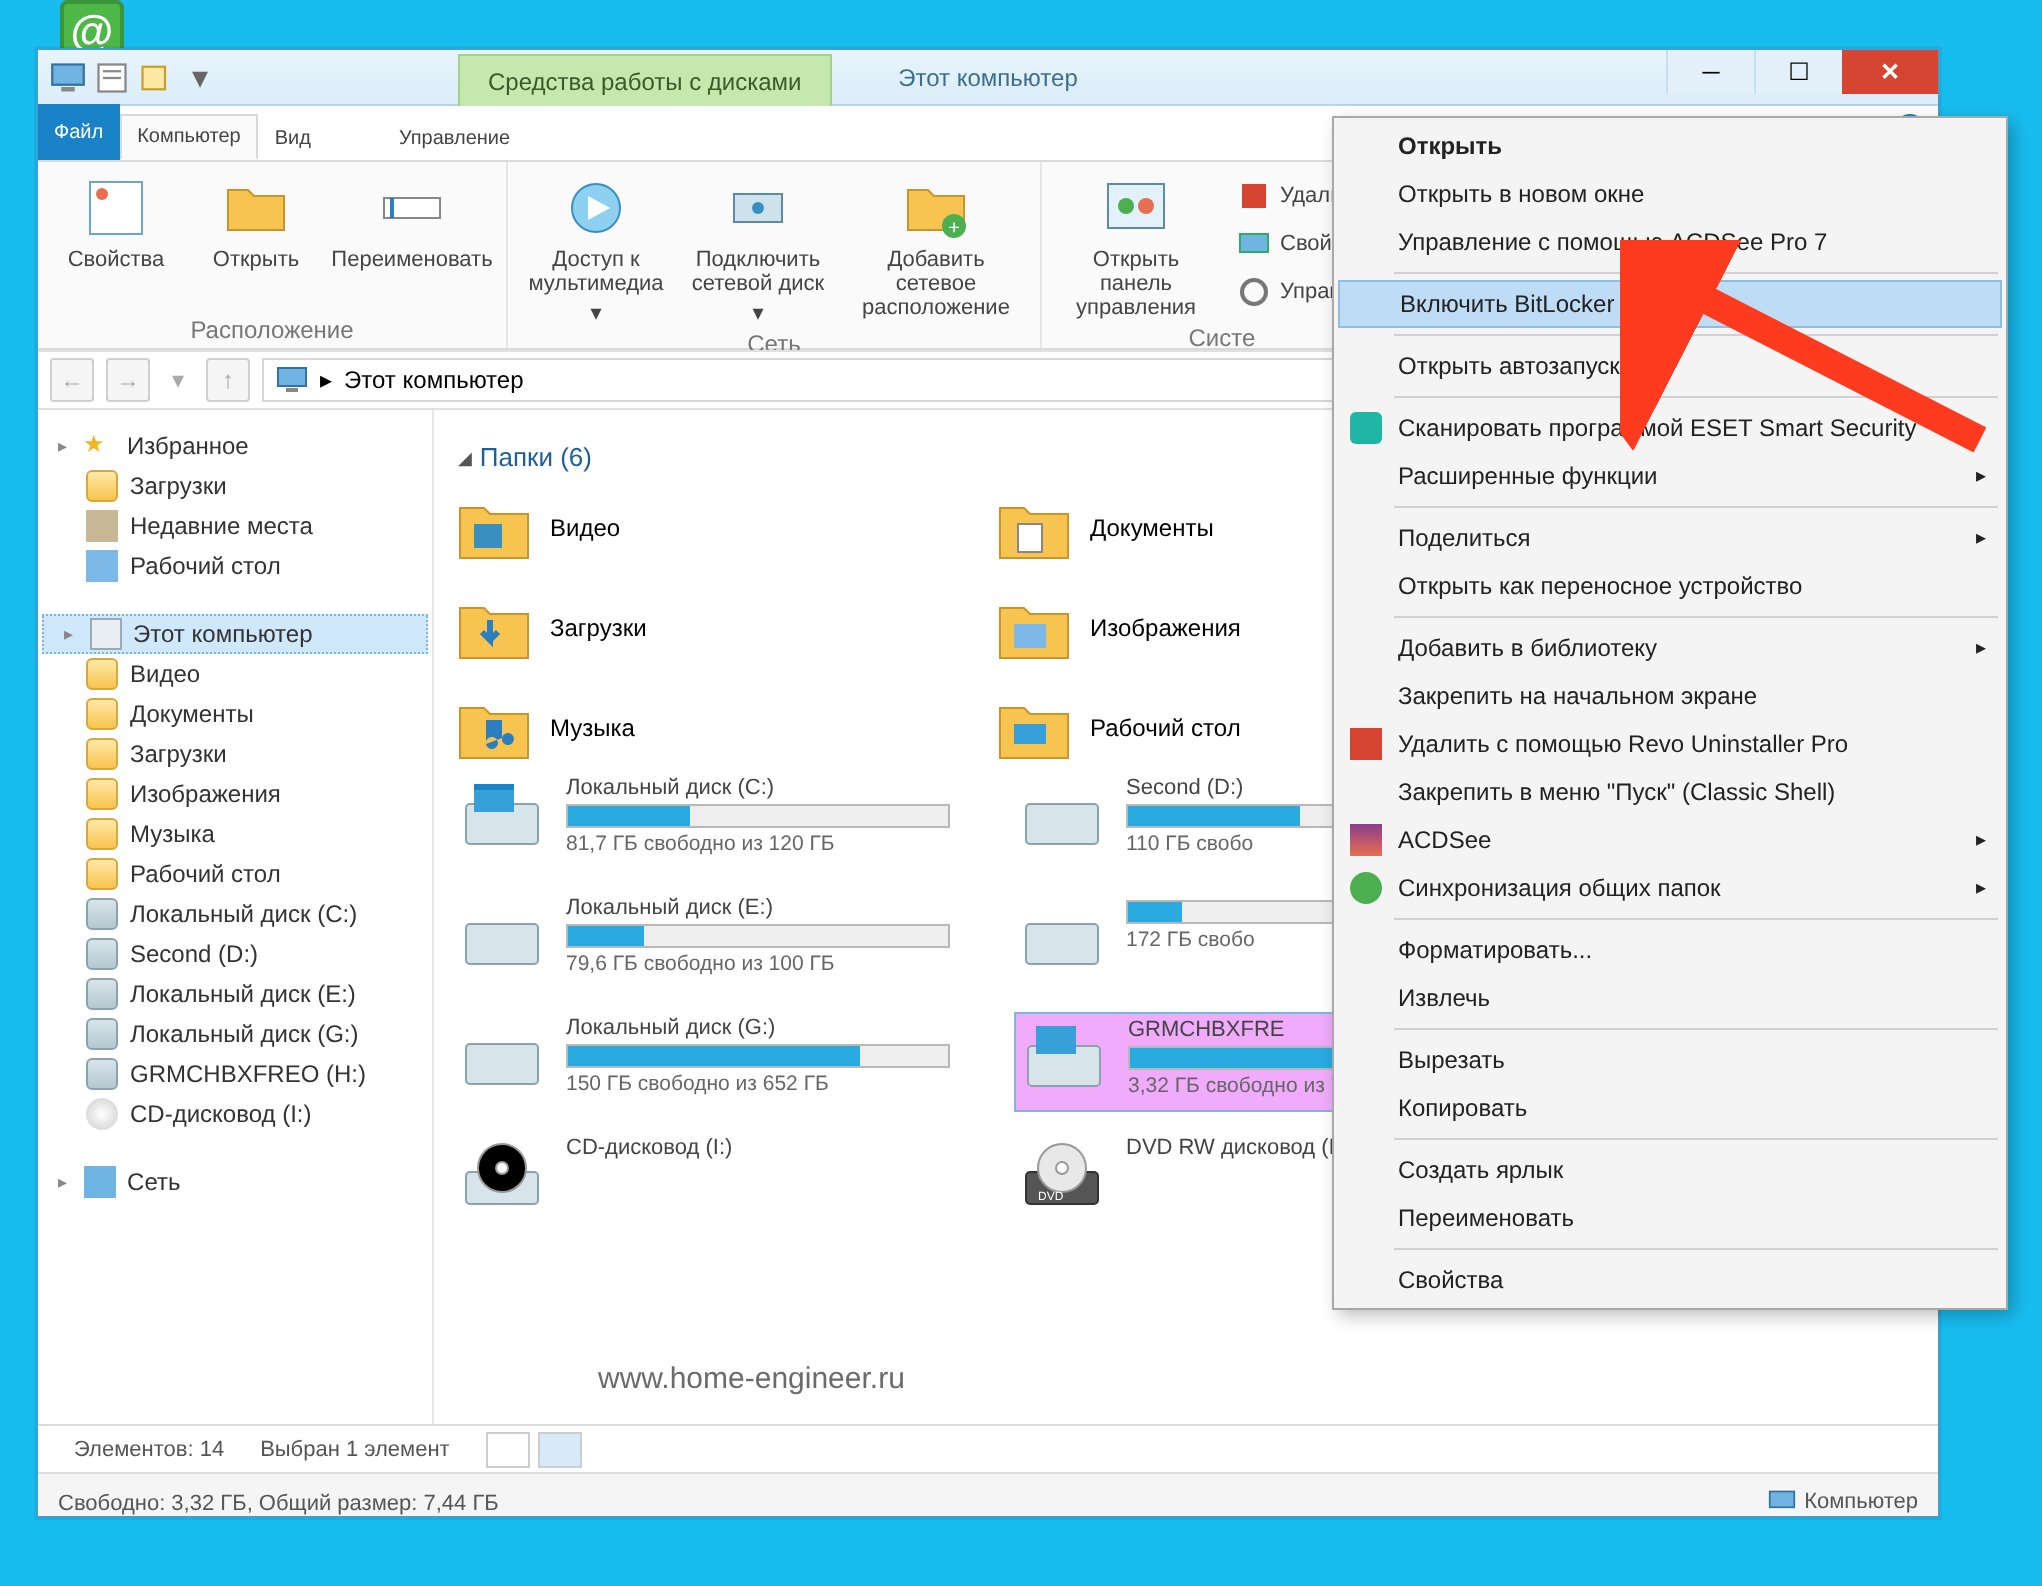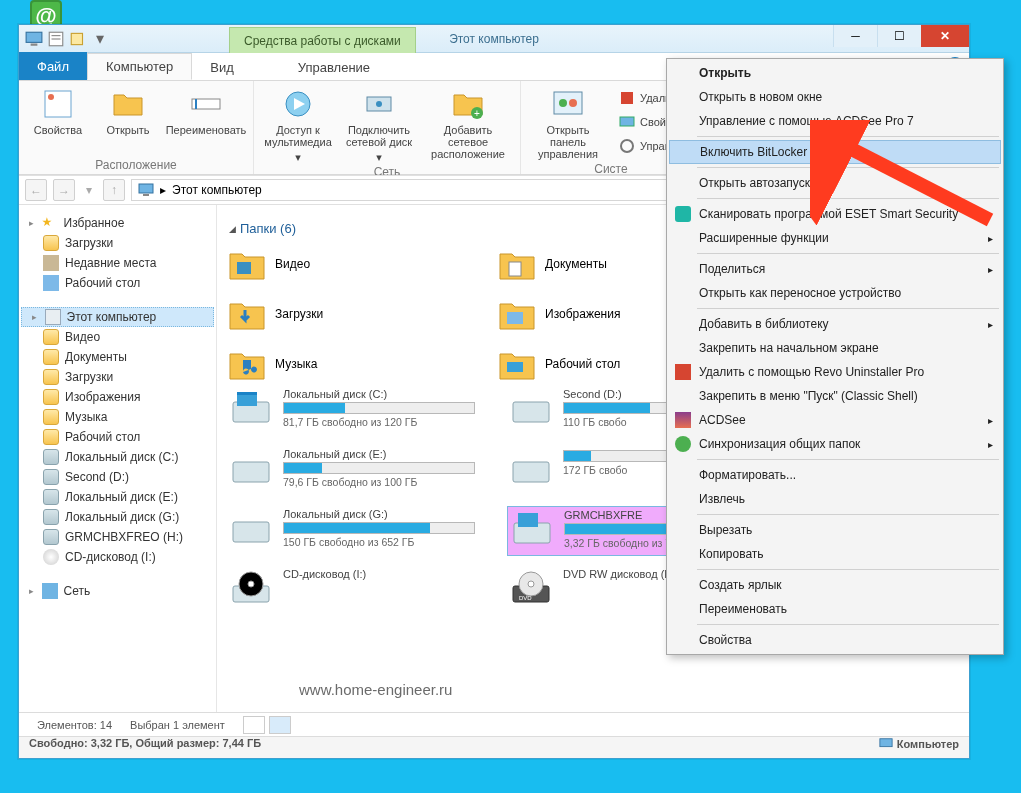--- a/index.html
+++ b/index.html
@@ -8,21 +8,21 @@
 .window { position: absolute; top: 24px; left: 18px; width: 952px; height: 735px; background: #fff; border: 1px solid #3ca0d0; box-shadow: 0 0 0 1px rgba(0,0,0,0.06); display: flex; flex-direction: column; }
 .titlebar { height: 28px; background: linear-gradient(#e8f4fb,#dbedf9); display: flex; align-items: center; border-bottom: 1px solid #b6d4e7; position: relative; }
 .qat { display: flex; gap: 4px; padding: 0 6px; align-items: center; height: 100%; }
 .qat-item { width: 18px; height: 18px; display:flex; align-items:center; justify-content:center; }
 .title-tool-tab { position: absolute; left: 210px; top: 2px; height: 28px; padding: 0 14px; background: #c5e8af; border: 1px solid #a4d08a; display: flex; align-items: center; font-size: 12px; color: #3b5a2a; }
 .title-center { position: absolute; left: 50%; transform: translateX(-50%); font-size: 12px; color: #3c6f8f; }
 .winbtns { position: absolute; right: 0; top: 0; display: flex; height: 22px; }
 .winbtns div { width: 44px; display: flex; align-items: center; justify-content: center; font-size: 12px; background: #e3f0f9; border-left: 1px solid #c8dfef; }
 .winbtns .close { background: #d64531; color: #fff; font-weight: bold; border: none; width: 48px; }
 .ribbontabs { height: 28px; background: #fff; display: flex; align-items: flex-end; border-bottom: 1px solid #d9d9d9; padding-left: 0; position: relative; }
-.ribbontab { padding: 5px 18px; font-size: 13px; color: #444; cursor: default; }
+.ribbontab { padding: 5px 8px; font-size: 10px; color: #444; cursor: default; }
 .ribbontab.file { background: #1a83c7; color: #fff; height: 28px; display:flex; align-items:center; }
 .ribbontab.active { border: 1px solid #d9d9d9; border-bottom: 1px solid #fafafa; background: #fafafa; }
 .ribbon-help { position:absolute; right:6px; top:4px; display:flex; gap:6px; }
 .ribbon-help span { width:20px; height:20px; display:flex; align-items:center; justify-content:center; font-size:13px; }
 .ribbon { height: 94px; background: #fafafa; border-bottom: 1px solid #d9d9d9; display: flex; }
 .ribbon-group { border-right: 1px solid #e6e6e6; padding: 4px 8px 2px 8px; display: flex; flex-direction: column; }
 .ribbon-group .items { flex: 1; display: flex; gap: 8px; align-items: flex-start; }
 .ribbon-big { display: flex; flex-direction: column; align-items: center; width: 62px; font-size: 11px; color: #444; gap: 3px; text-align:center; line-height:1.1; padding-top:2px; }
 .ribbon-big .ico { width: 34px; height: 34px; }
 .ribbon-small-col { display:flex; flex-direction:column; gap:2px; padding-top:2px; }
@@ -50,21 +50,21 @@
 .drive-item { display: flex; gap: 10px; height: 50px; padding: 2px; }
 .drive-item.selected { background: #f0abfc; border: 1px solid #7ab8e0; }
 .drive-ico { width: 44px; height: 44px; flex-shrink:0; }
 .drive-info { flex:1; display:flex; flex-direction:column; gap:2px; font-size:11px; color:#444; }
 .drive-bar { height: 12px; border: 1px solid #b8b8b8; background: #eee; position: relative; }
 .drive-bar .fill { position: absolute; left:0; top:0; bottom:0; background: #29abe2; }
 .drive-sub { font-size: 10.5px; color: #666; }
 .statusbar { height: 24px; border-top: 1px solid #dcdcdc; display: flex; align-items: center; padding: 0 18px; font-size: 11px; color: #555; gap: 18px; }
 .statusbar .right { display:flex; gap:4px; }
 .statusbar .viewbtn { width:22px; height:18px; border:1px solid #ccc; }
-.statusbar2 { height: 22px; border-top: 1px solid #dcdcdc; display: flex; align-items: flex-start; padding: 0 10px; font-size: 11px; color: #555; justify-content: space-between; background:#f5f5f5;font-weight:bold; }
+.statusbar2 { height: 22px; border-top: 1px solid #dcdcdc; display: flex; align-items: flex-end; padding: 0 10px; font-size: 11px; color: #555; justify-content: space-between; background:#f5f5f5; }
 .watermark { position: absolute; bottom: 60px; left: 280px; color: #6b6b6b; font-size: 15px; }
 
 .contextmenu { position: absolute; top: 58px; left: 666px; width: 338px; background: #f4f4f4; border: 1px solid #a8a8a8; box-shadow: 3px 3px 8px rgba(0,0,0,0.25); font-size: 12px; padding: 2px; z-index: 50; }
 .ctx-item { display: flex; align-items: center; height: 24px; padding: 0 24px 0 30px; position: relative; color: #222; }
 .ctx-item.highlight { background: #bfdcf6; border:1px solid #8fbde0; }
 .ctx-item.bold { font-weight: bold; }
 .ctx-item .arrow { position: absolute; right: 8px; font-size: 10px; }
 .ctx-item .ctx-ico { position:absolute; left:6px; width:16px; height:16px; }
 .ctx-sep { height: 1px; background: #d0d0d0; margin: 3px 2px 3px 28px; }
 

